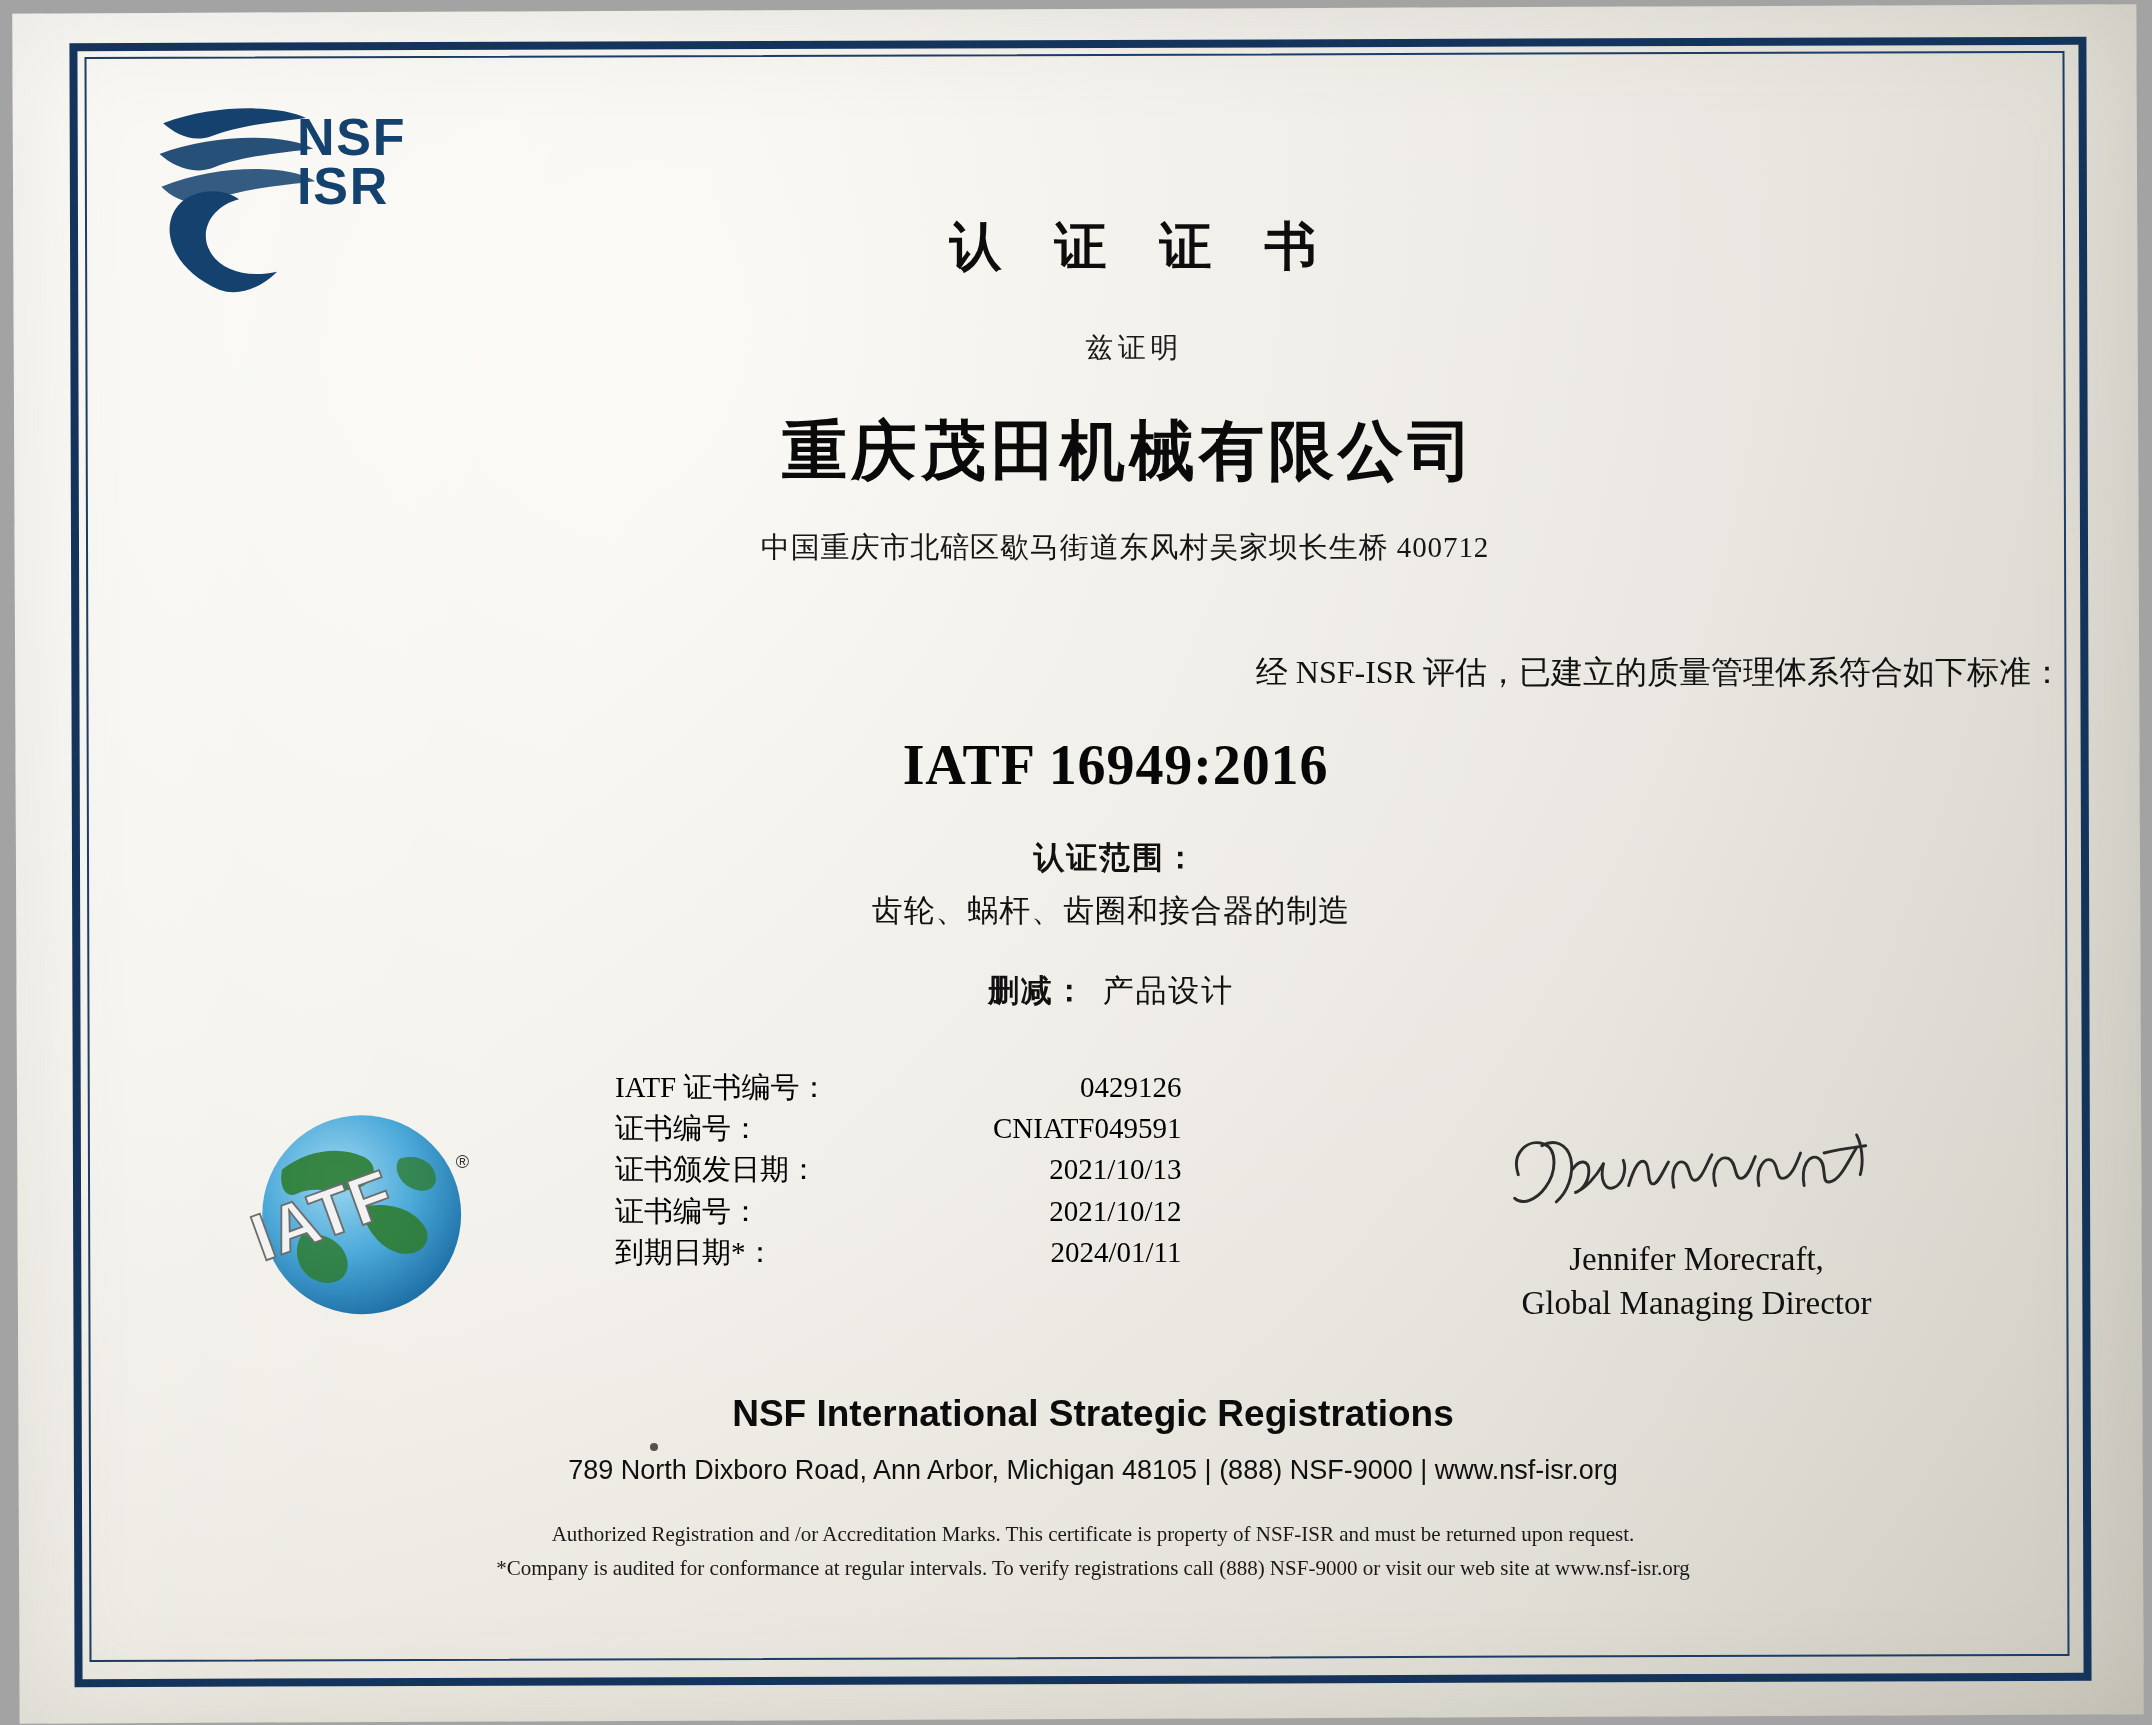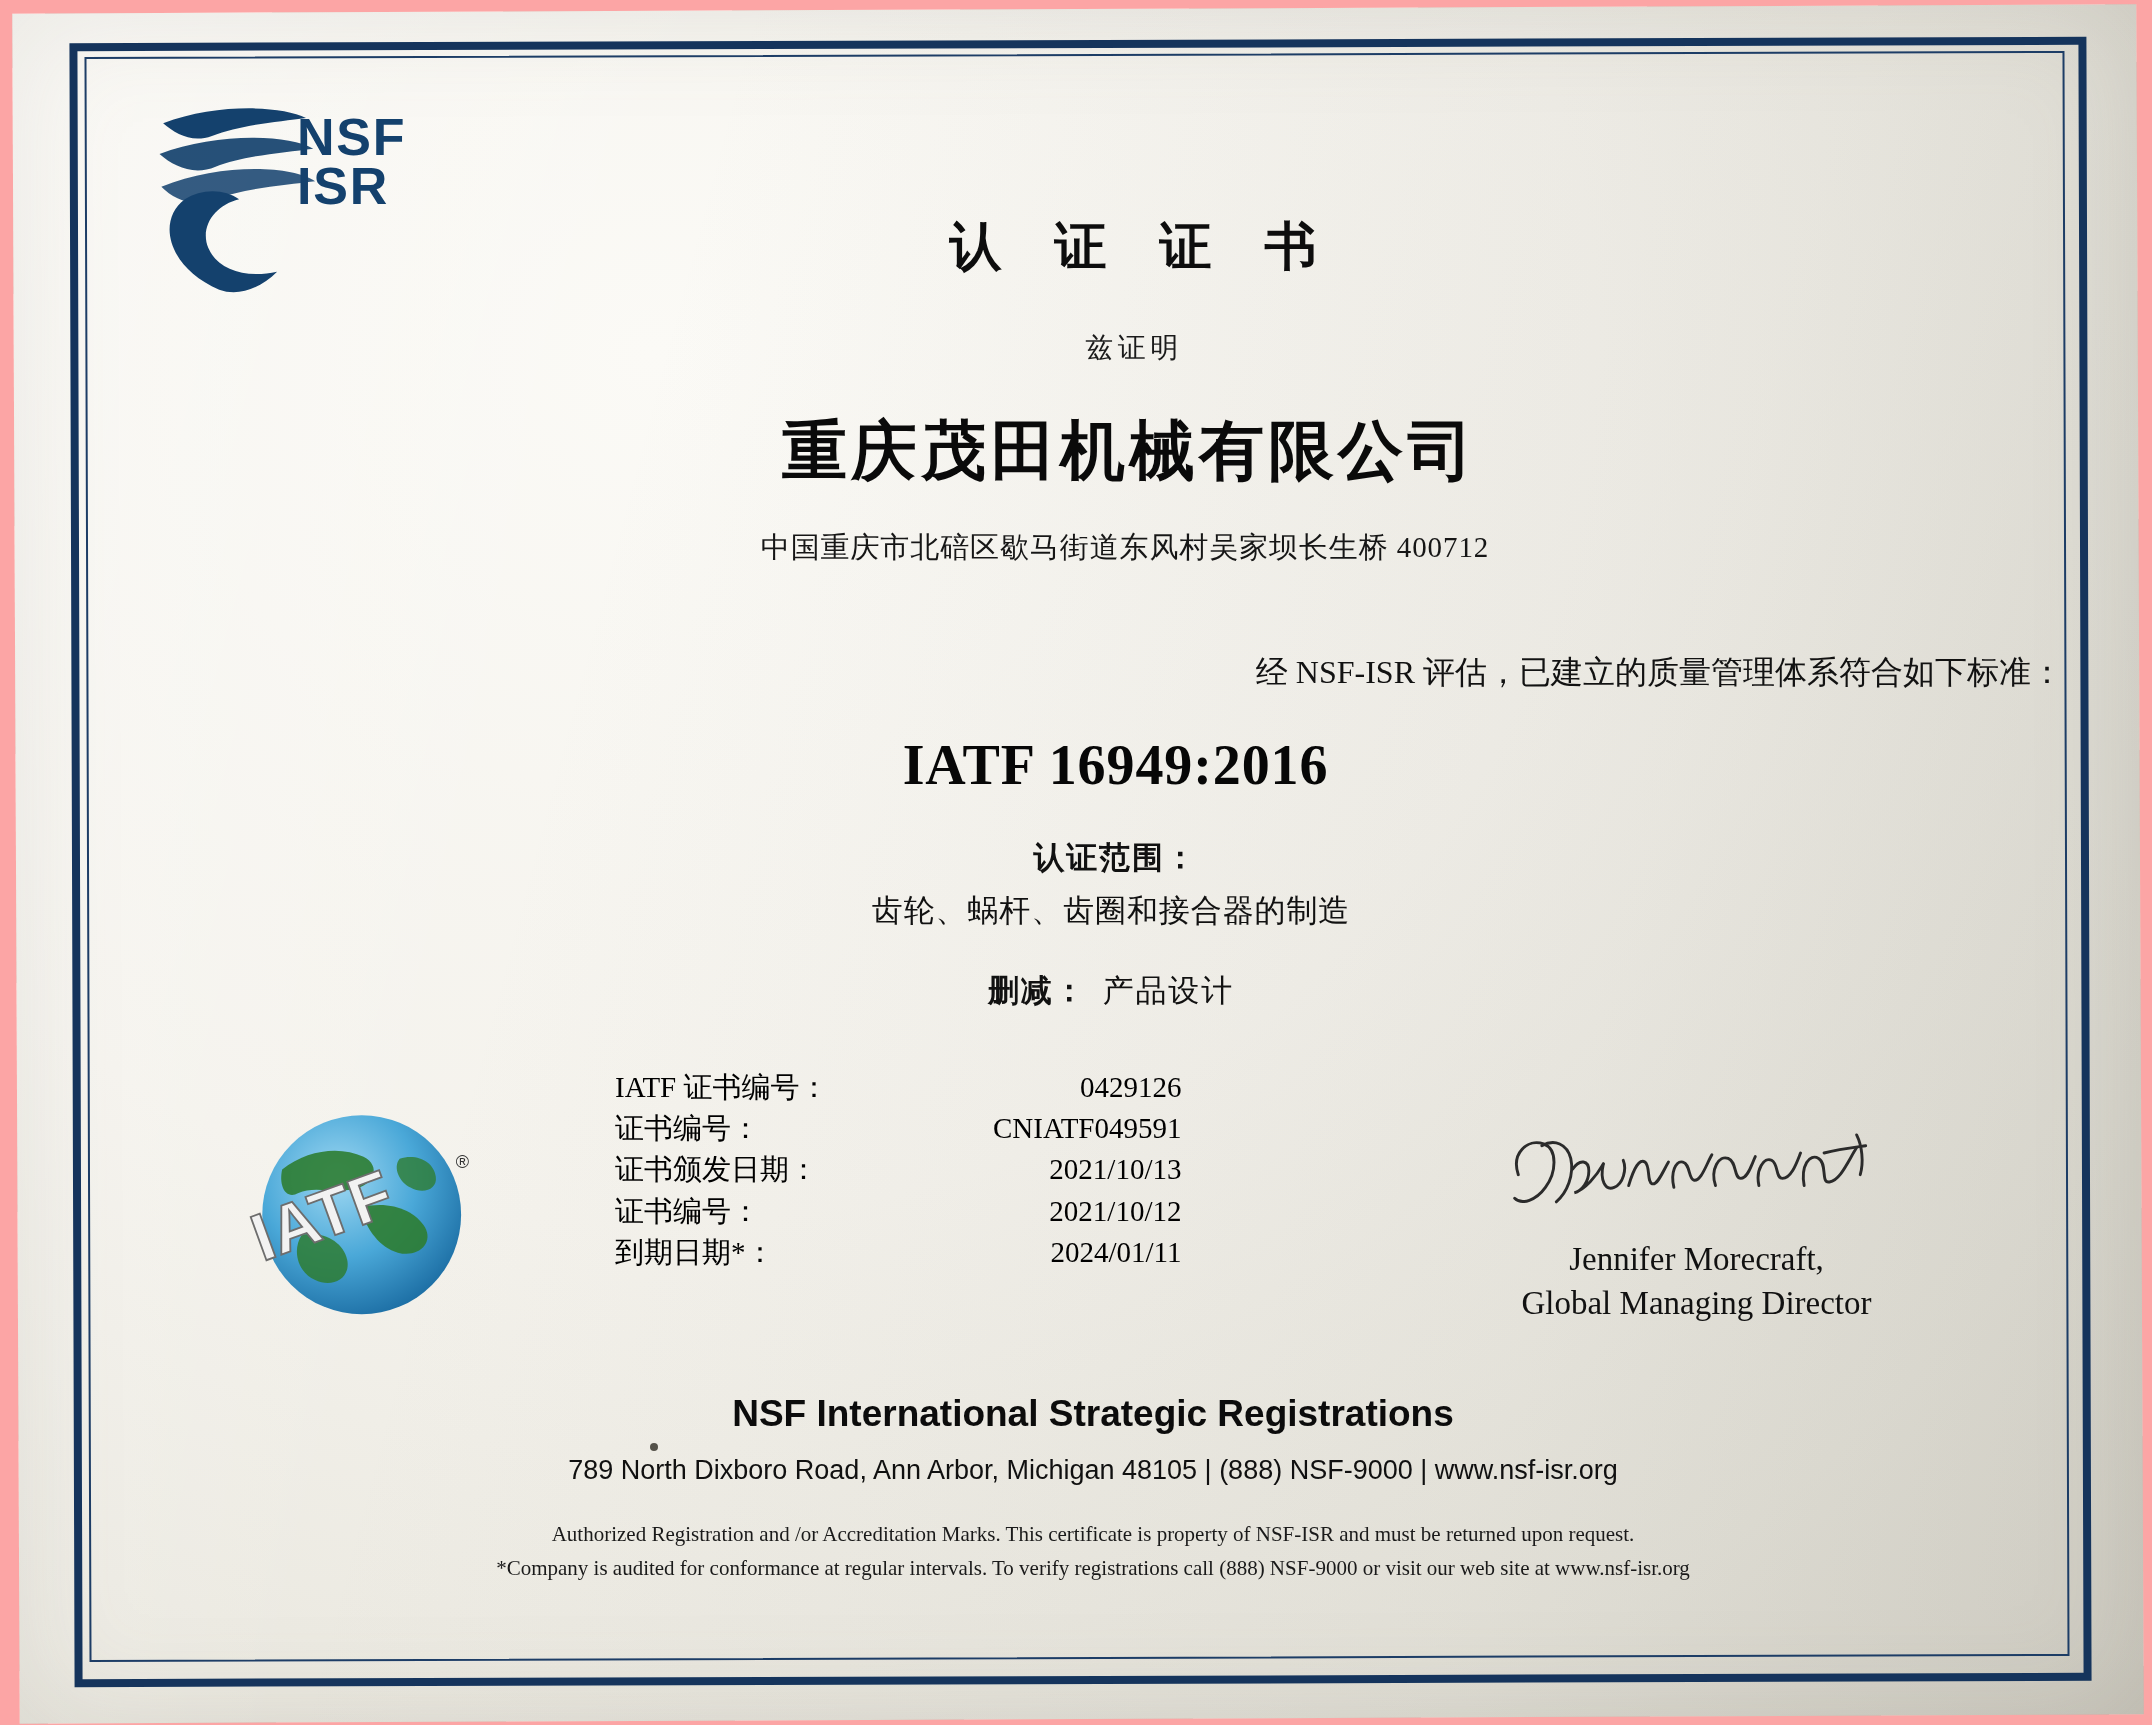--- a/index.html
+++ b/index.html
@@ -5,21 +5,21 @@
   html, body {
     margin: 0;
     padding: 0;
     background: #6b6b6b;
   }
   #page {
     position: relative;
     width: 2153px;
     height: 1726px;
     overflow: hidden;
-    background: #fca5a5;
+    background: #a3a3a3;
     font-family: "Liberation Serif", serif;
   }
 
   
   .paper {
     position: absolute;
     left: 16.3px;
     top: 9px;
     width: 2124px;
     height: 1710px;

